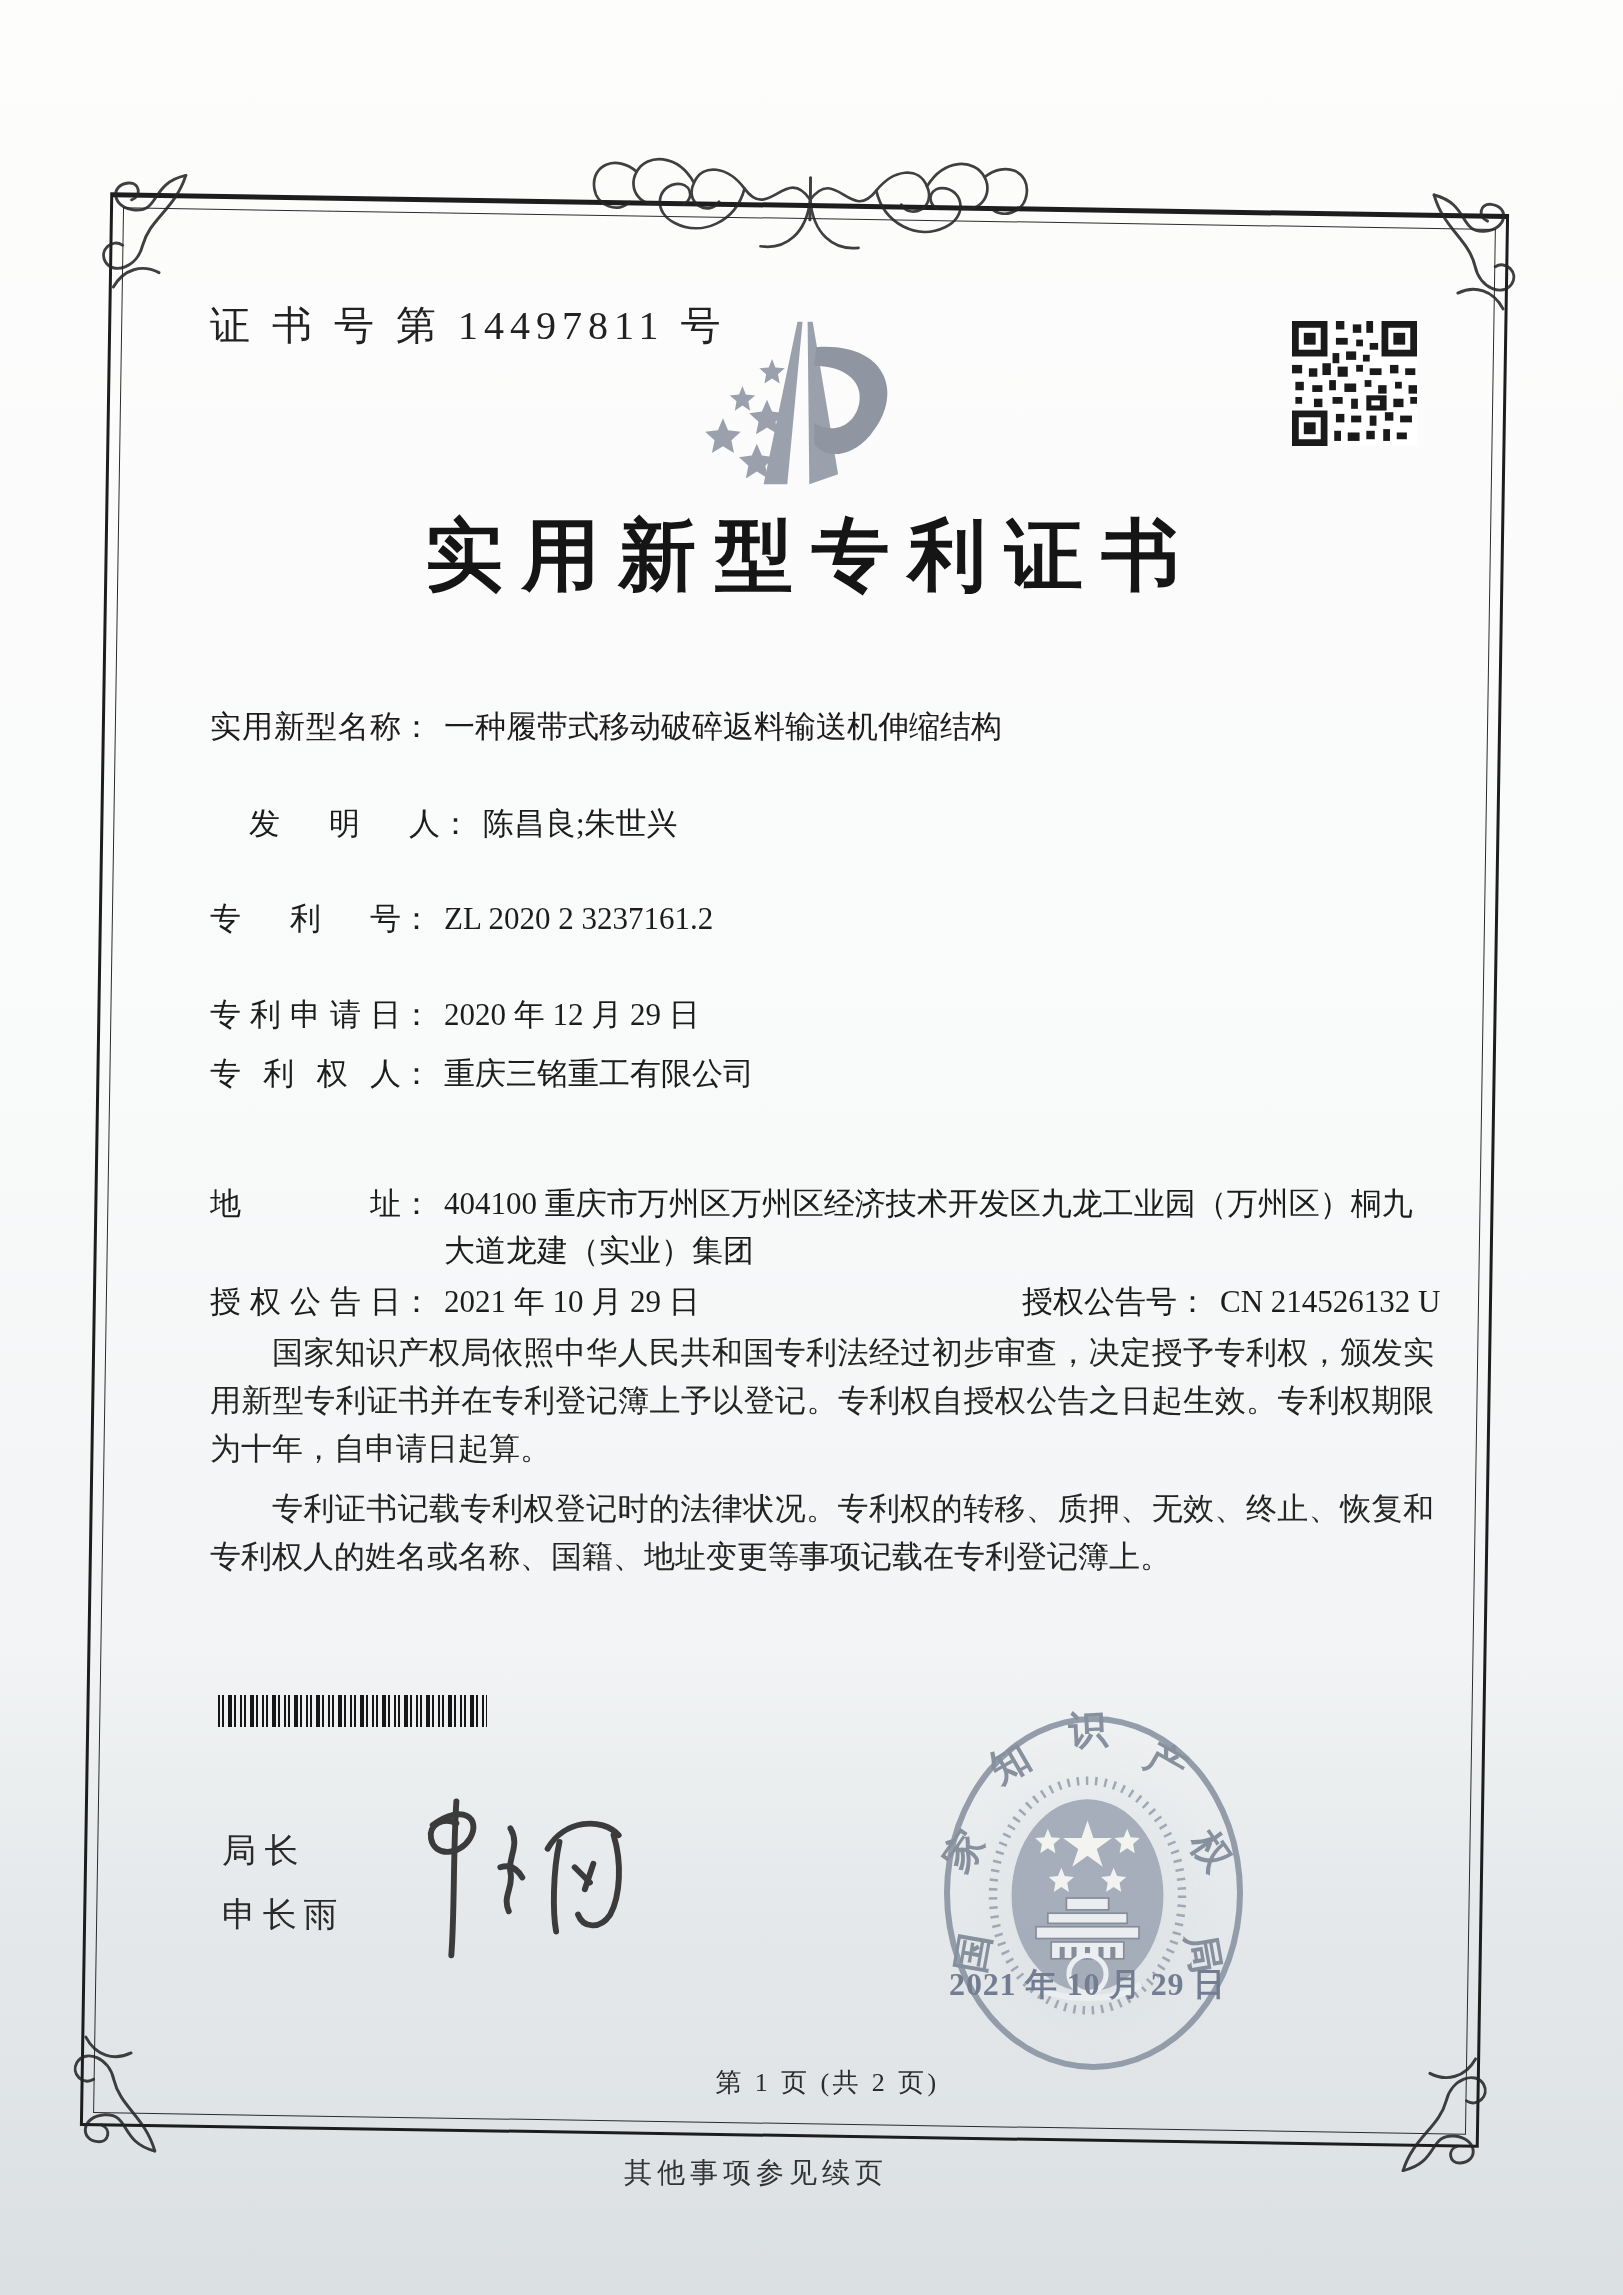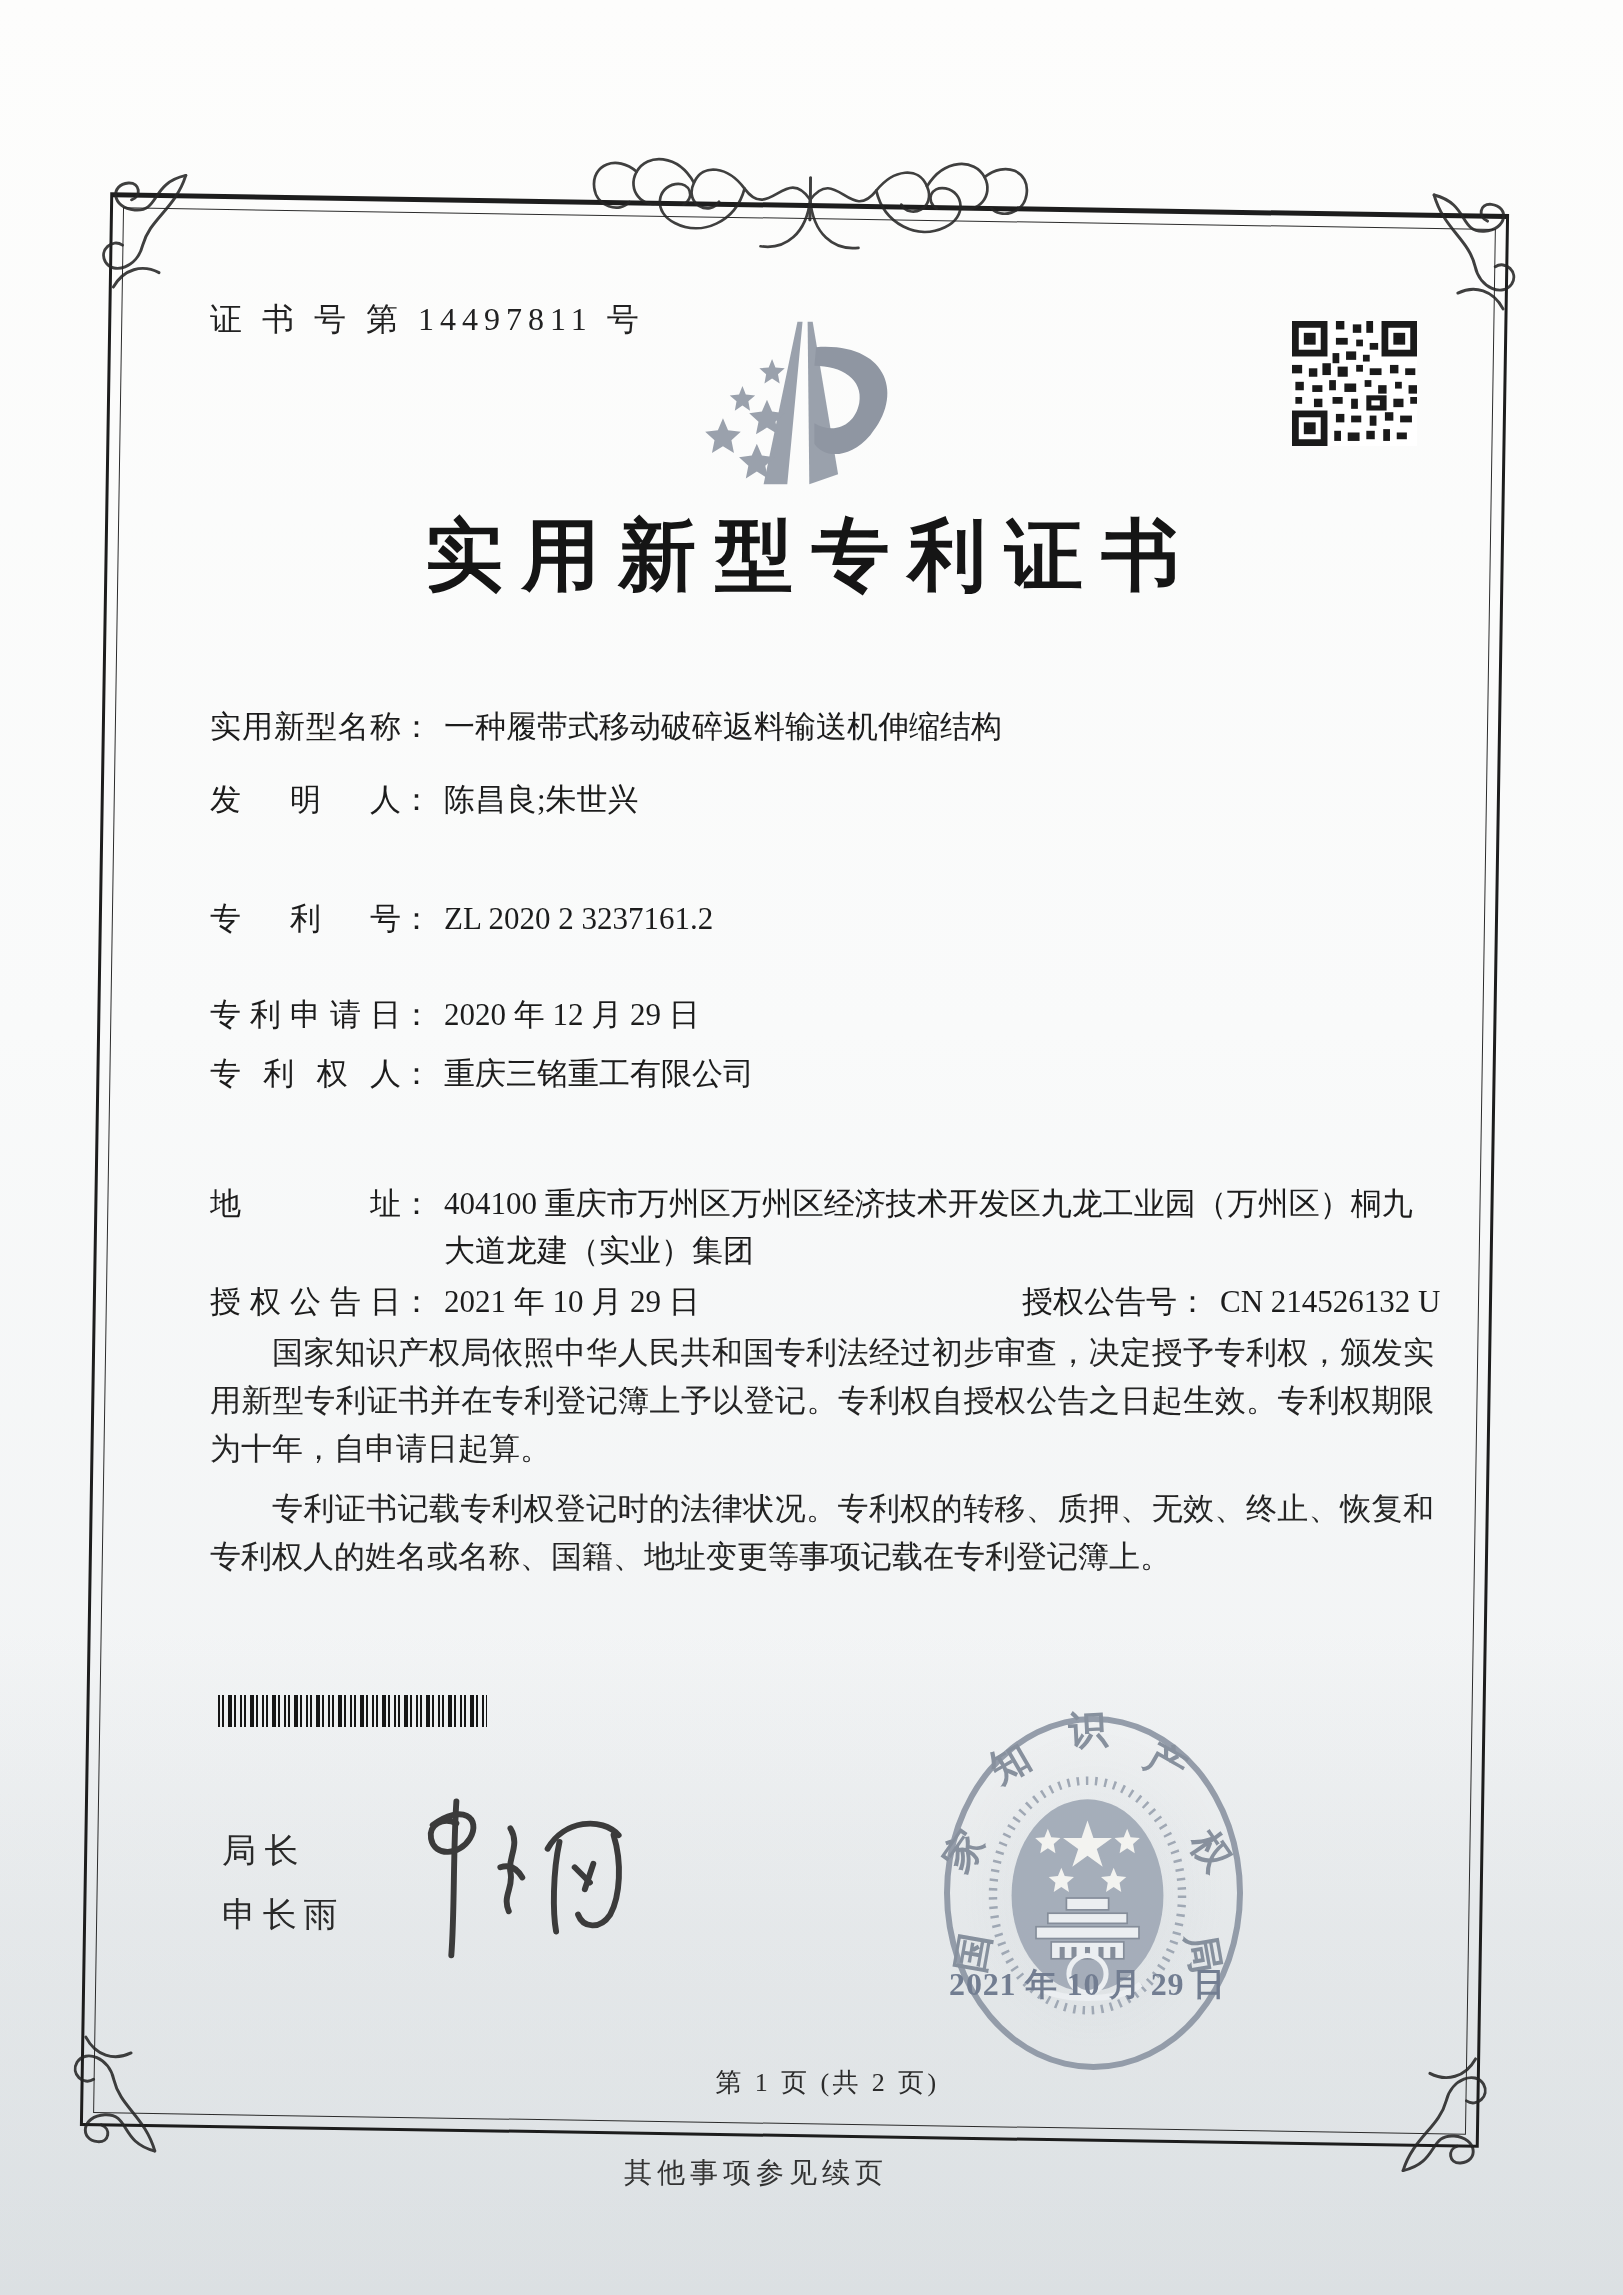--- a/index.html
+++ b/index.html
@@ -5,21 +5,21 @@
   html,body{margin:0;padding:0;background:#ffffff;}
   .page{position:relative;width:1623px;height:2295px;overflow:hidden;
         background:linear-gradient(180deg,#fdfdfc 0%,#f9fafa 45%,#f1f3f4 78%,#ecEFF0 100%);
         font-family:"Liberation Serif","DejaVu Serif",serif;color:#1c1c1c;}
   .scan-shade{position:absolute;left:0;top:1632px;width:1623px;height:664px;
         background:linear-gradient(180deg,rgba(205,210,214,0) 0%,rgba(203,209,213,.30) 45%,rgba(196,203,208,.42) 100%);}
   .frame{position:absolute;left:95px;top:203px;width:1393px;height:1926px;
         border:3.4px solid #1d1d1d;border-top-width:5px;transform:rotate(.9deg);}
   .frame-inner{position:absolute;left:10px;top:10px;right:10px;bottom:10px;border:1.7px solid #2b2b2b;}
   .orn{position:absolute;opacity:.88;}
-  .cert-no{position:absolute;left:210px;top:298px;font-size:32px;letter-spacing:6px;color:#222;}
+  .cert-no{position:absolute;left:210px;top:298px;font-size:40px;letter-spacing:6px;color:#222;}
   .logo{position:absolute;left:689px;top:315px;}
   .qr{position:absolute;left:1292px;top:321px;}
   .title{position:absolute;left:0;top:504px;width:100%;text-align:center;font-size:78px;
         font-weight:bold;letter-spacing:18.6px;color:#151515;}
   .frow{position:absolute;left:210px;font-size:31px;line-height:47px;white-space:nowrap;}
   .flabel{display:inline-block;width:191px;text-align:justify;text-align-last:justify;vertical-align:top;}
   .fcolon{display:inline-block;margin-right:12px;}
   .fvalue{display:inline-block;vertical-align:top;}
   .frow-wrap{white-space:normal;}
   .frow-wrap .fvalue{width:998px;white-space:normal;}
@@ -165,21 +165,21 @@
       <rect x="108" y="128" width="8" height="14"></rect>
         <rect x="124" y="132" width="12" height="8"></rect>
     </g>
   </svg>
 
   <div class="title">实用新型专利证书</div>
 
   <div class="frow" style="top:703px;">
     <span class="flabel">实用新型名称</span><span class="fcolon">：</span><span class="fvalue">一种履带式移动破碎返料输送机伸缩结构</span>
   </div>
-  <div class="frow" style="top:776px;">
+  <div class="frow" style="top:800px;margin-left:39px;">
     <span class="flabel">发明人</span><span class="fcolon">：</span><span class="fvalue">陈昌良;朱世兴</span>
   </div>
   <div class="frow" style="top:895px;font-family:Liberation Serif, serif;">
     <span class="flabel">专利号</span><span class="fcolon">：</span><span class="fvalue">ZL 2020 2 3237161.2</span>
   </div>
   <div class="frow" style="top:991px;">
     <span class="flabel">专利申请日</span><span class="fcolon">：</span><span class="fvalue">2020 年 12 月 29 日</span>
   </div>
   <div class="frow" style="top:1050px;">
     <span class="flabel">专利权人</span><span class="fcolon">：</span><span class="fvalue">重庆三铭重工有限公司</span>

